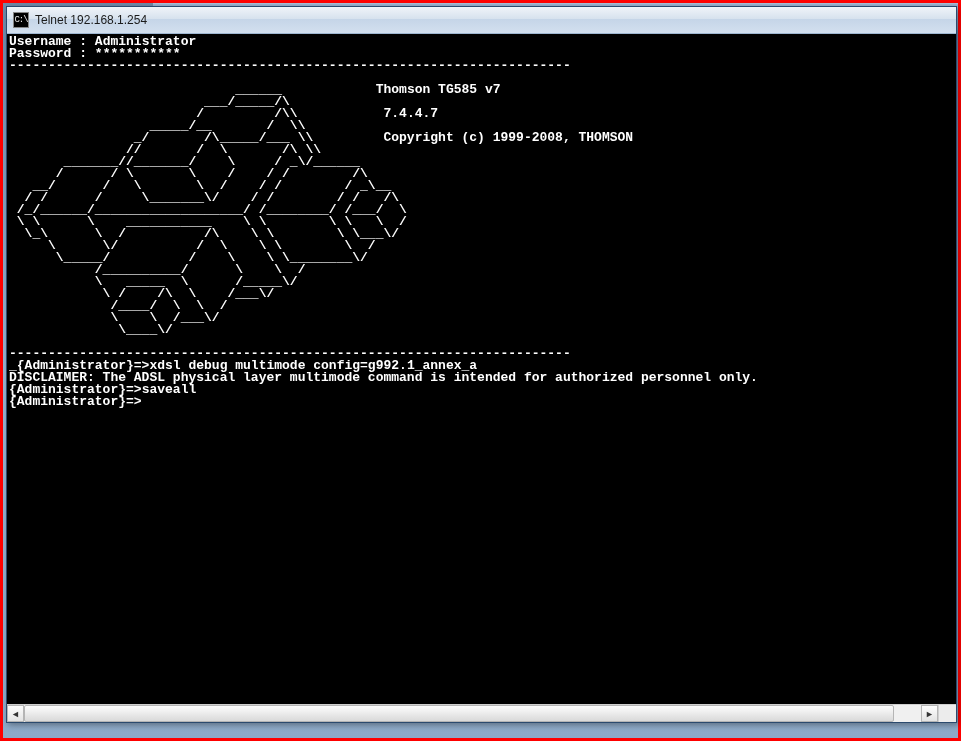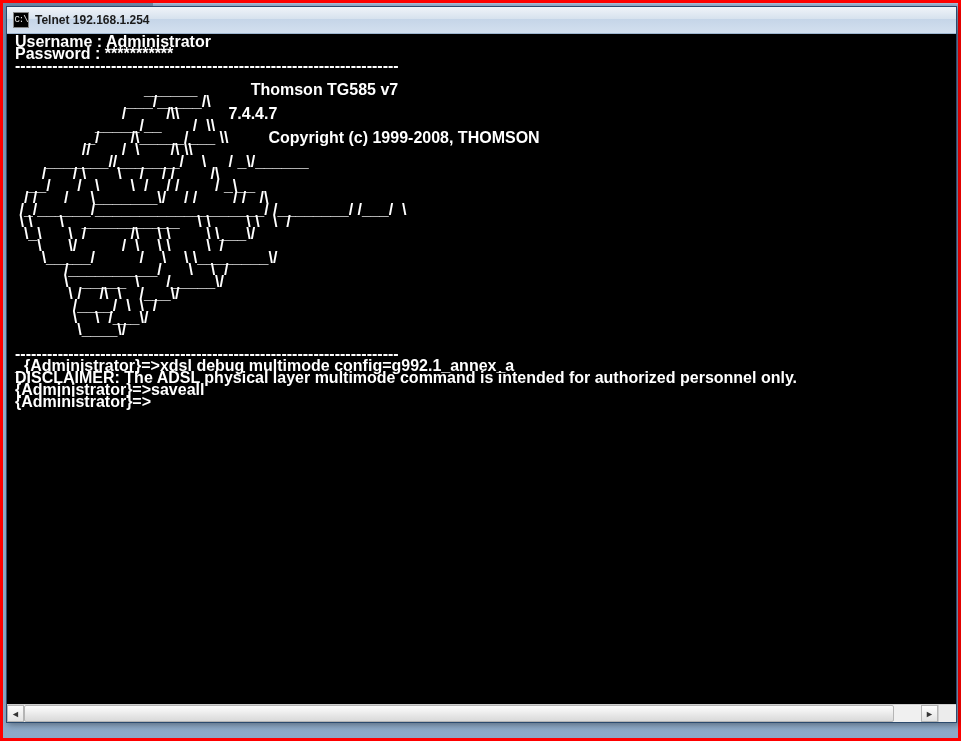--- a/index.html
+++ b/index.html
@@ -88,33 +88,32 @@
     font-family: 'Courier New', monospace;
     font-size: 9px;
     line-height: 14px;
     text-align: center;
     margin-right: 6px;
     box-sizing: border-box;
     letter-spacing: -1px;
   }
   .titlebar .title-text {
     flex: 0 0 auto;
-    font-weight: bold;
   }
 
   .terminal {
     flex: 1 1 auto;
     background: #000;
     color: #fff;
-    font-family: Liberation Sans, sans-serif;
-    font-size: 16px;
+    font-family: Liberation Mono, monospace;
+    font-size: 13px;
     line-height: 12px;
     font-weight: bold;
     white-space: pre;
-    padding: 2px 8px;
+    padding: 2px 2px;
     overflow: hidden;
   }
 
   
   .hscroll {
     height: 17px;
     background: #ececec;
     display: flex;
     align-items: stretch;
     border-top: 1px solid #cfcfcf;

